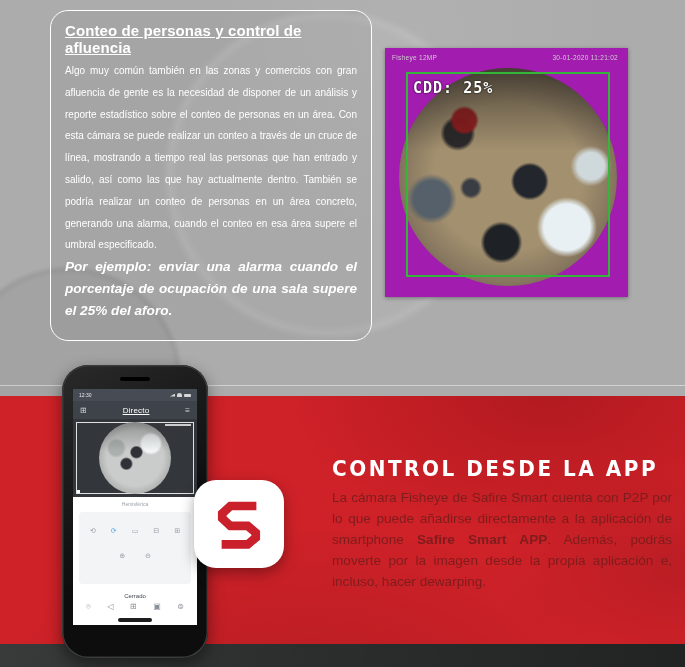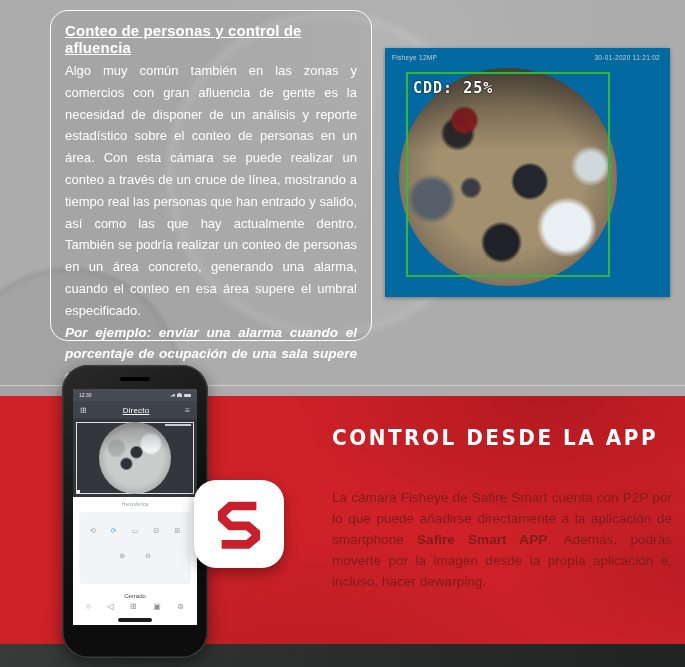--- a/index.html
+++ b/index.html
@@ -37,27 +37,27 @@
   .info-card {
     position:absolute; left:50px; top:10px; width:322px; height:331px;
     border:1.5px solid #ffffff; border-radius:18px;
     background:rgba(0,0,0,0.035);
     padding:11px 14px 10px 14px; color:#ffffff;
   }
   .info-card h2 {
     font-size:15px; font-weight:bold; text-decoration:underline;
     margin-bottom:4px; letter-spacing:0.1px;
   }
-  .info-card p.body { font-size:13px; line-height:21.8px; text-align:justify; }
+  .info-card p.body { font-size:10px; line-height:21.8px; text-align:justify; }
   .info-card p.example { font-size:13.6px; line-height:21.8px; text-align:justify; font-weight:bold; font-style:italic; }
 
   
   .cam {
-    position:absolute; left:385px; top:48px; width:285px; height:249px;
-    background:#0369a1; overflow:hidden; box-shadow:0 1px 4px rgba(0,0,0,0.35);
+    position:absolute; left:385px; top:48px; width:243px; height:249px;
+    background:#a21caf; overflow:hidden; box-shadow:0 1px 4px rgba(0,0,0,0.35);
   }
   .fisheye {
     position:absolute; left:14px; top:20px; width:218px; height:218px; border-radius:50%;
     background:
       linear-gradient(to bottom, rgba(15,15,15,0.55), rgba(15,15,15,0) 38%),
       radial-gradient(circle at 30% 24%, rgba(150,28,30,0.95) 0 5%, rgba(150,28,30,0) 6.5%),
       radial-gradient(circle at 27% 30%, rgba(30,30,34,0.9) 0 6%, rgba(30,30,34,0) 8%),
       radial-gradient(circle at 60% 52%, #23262c 0 9%, rgba(35,38,44,0) 11%),
       radial-gradient(circle at 47% 80%, #1e2126 0 8%, rgba(30,33,38,0) 10%),
       radial-gradient(circle at 77% 73%, #e8f0f4 0 10%, rgba(232,240,244,0) 13%),
@@ -133,21 +133,21 @@
   
   .app-icon {
     position:absolute; left:194px; top:480px; width:90px; height:88px;
     background:#ffffff; border-radius:22px;
     box-shadow:0 5px 14px rgba(0,0,0,0.35);
     display:flex; align-items:center; justify-content:center;
   }
 
   
   .app-heading {
-    position:absolute; left:332px; top:426px; color:#ffffff;
+    position:absolute; left:332px; top:457px; color:#ffffff;
     font-family:"DejaVu Sans", sans-serif; font-weight:800; font-size:20px;
     letter-spacing:2.5px; transform:scaleY(1.02);
   }
   .app-paragraph {
     position:absolute; left:332px; top:487px; width:340px;
     color:#7f1d1d; font-size:13.6px; line-height:21px; text-align:justify;
   }
   .app-paragraph b { font-weight:bold; }
 </style>
 </head>

